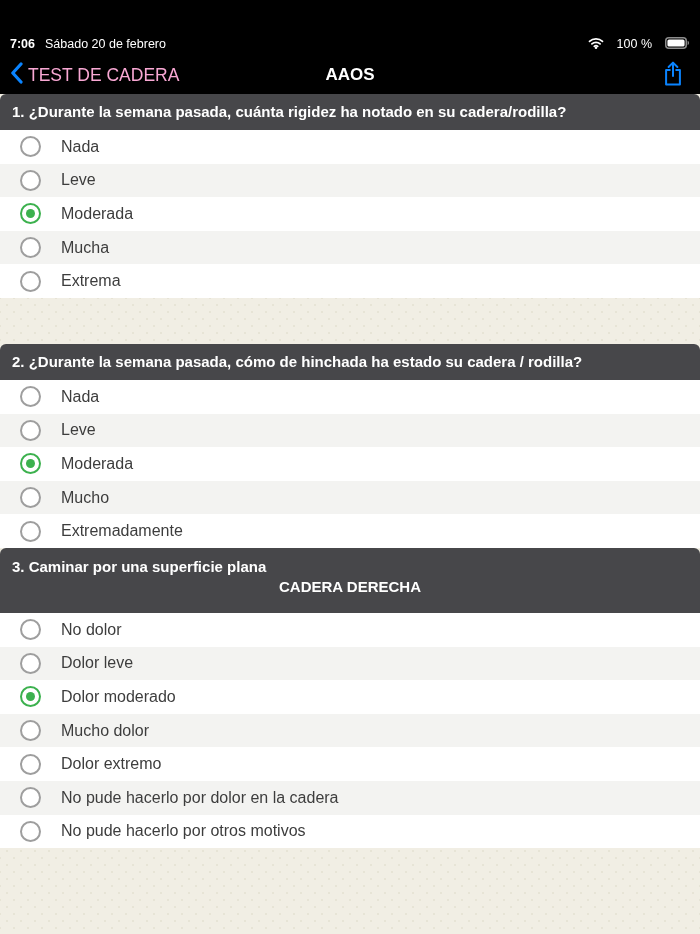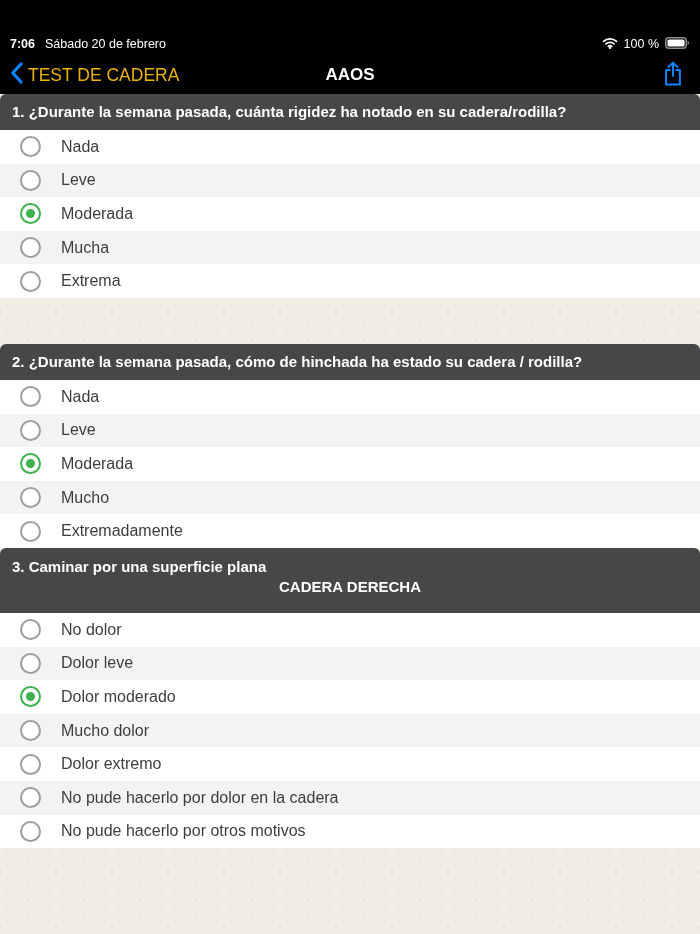--- a/index.html
+++ b/index.html
@@ -17,31 +17,31 @@
   }
   
   .status-bar{
     height:24px; background:#000; color:#fff;
     display:flex; align-items:center; justify-content:space-between;
     padding:0 10px; font-size:12.5px;
   }
   .sb-left{ display:flex; align-items:center; gap:10px; }
   .sb-time{ font-weight:700; }
   .sb-date{ font-weight:400; }
-  .sb-right{ display:flex; align-items:center; gap:6px; }
+  .sb-right{ display:flex; align-items:center; gap:13px; }
   .sb-batt-label{ font-size:12.5px; }
   
   .nav-bar{
     height:38px; background:#000; position:relative;
     display:flex; align-items:center; justify-content:center;
   }
   .back-button{
     position:absolute; left:10px; top:0; bottom:0;
     display:flex; align-items:center; gap:5px;
-    color:#eab308; font-size:17.5px; cursor:pointer;
+    color:#f9a8d4; font-size:17.5px; cursor:pointer;
   }
   .nav-title{ color:#fff; font-weight:700; font-size:17px; }
   .share-button{
     position:absolute; right:15px; top:0; bottom:0;
     display:flex; align-items:center; cursor:pointer;
   }
   
   .q-header{
     background:#47474a; color:#fff; font-weight:700; font-size:15px;
     padding:0 12px; border-radius:6px 6px 0 0;

